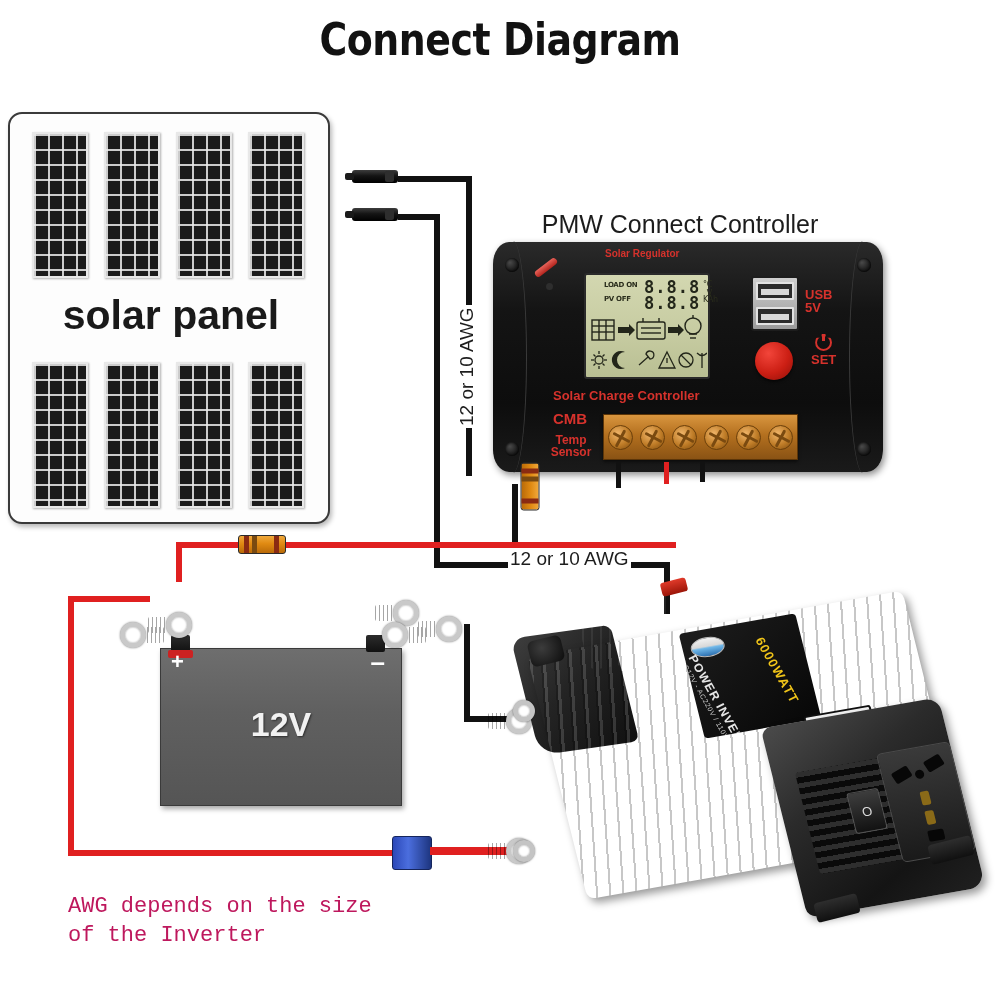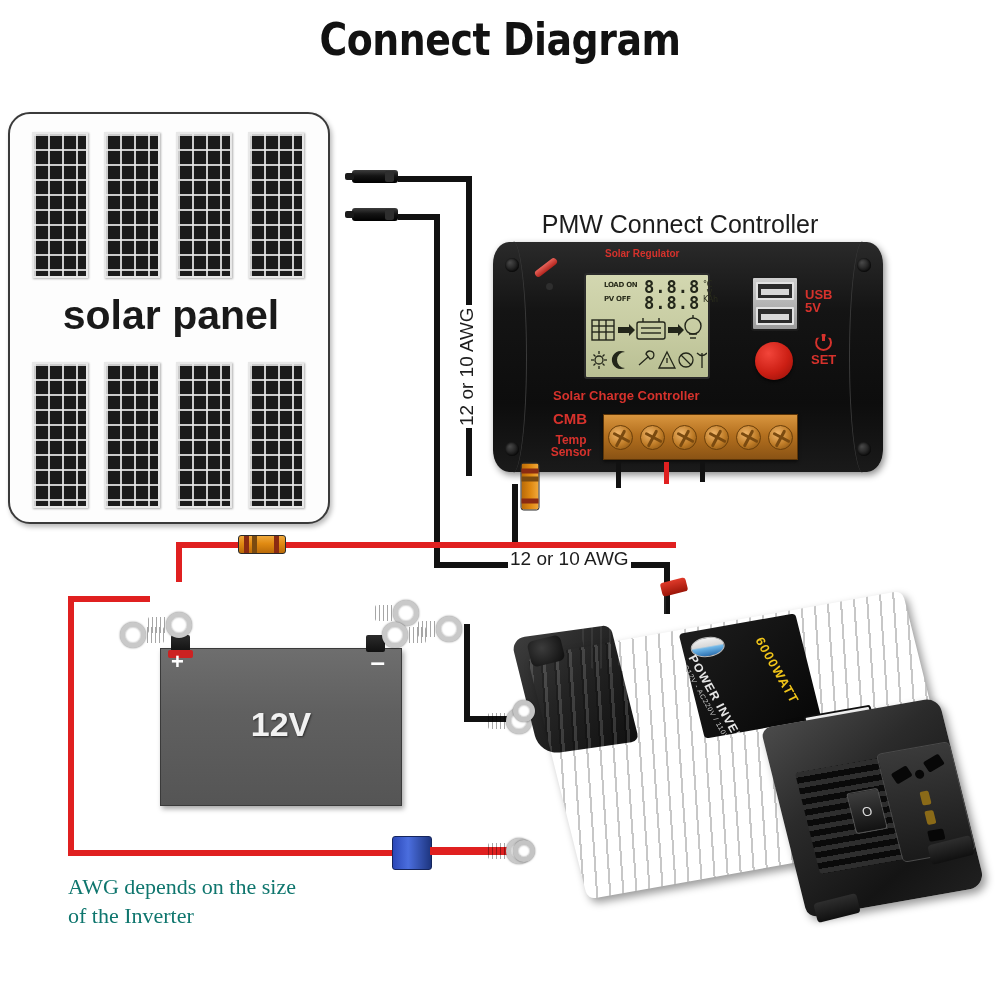--- a/index.html
+++ b/index.html
@@ -26,21 +26,21 @@
     color: #121212;
     transform: scaleX(0.86);
   }
 
   
   #solar-panel {
     position: absolute; left: 8px; top: 112px;
     width: 322px; height: 412px;
     background: #fdfdfd;
     border: 2px solid #3a3a3a;
-    border-radius: 22px;
+    border-radius: 14px;
     box-shadow: 2px 3px 5px rgba(0,0,0,.28);
   }
   .cellcol {
     position: absolute;
     background: #1b1b1b;
     border: 2px solid #e8e8e8;
     background-image:
       repeating-linear-gradient(to right, rgba(235,235,235,.85) 0 2px, transparent 2px 14px),
       repeating-linear-gradient(to bottom, rgba(235,235,235,.85) 0 2px, transparent 2px 15px);
     box-shadow: 1px 1px 2px rgba(0,0,0,.3);
@@ -380,23 +380,23 @@
     border-radius:4px; transform: rotate(-14deg);
   }
   .inv-nut {
     position:absolute; width:22px; height:22px; border-radius:50%;
     border:5px solid #c4c4c4; background:#fff;
     box-shadow: 0 0 2px rgba(0,0,0,.5), inset 0 0 2px rgba(0,0,0,.4);
   }
 
   
   #note {
-    position:absolute; left:68px; top:872px;
-    font-size:22px; line-height:29px; color:#0f766e;
-    font-family:Liberation Serif, serif;
+    position:absolute; left:68px; top:892px;
+    font-size:22px; line-height:29px; color:#be185d;
+    font-family:Liberation Mono, monospace;
   }
 </style>
 </head>
 <body>
 
 <div id="stage">
 
   <div id="title">Connect Diagram</div>
 
   <div id="solar-panel">

